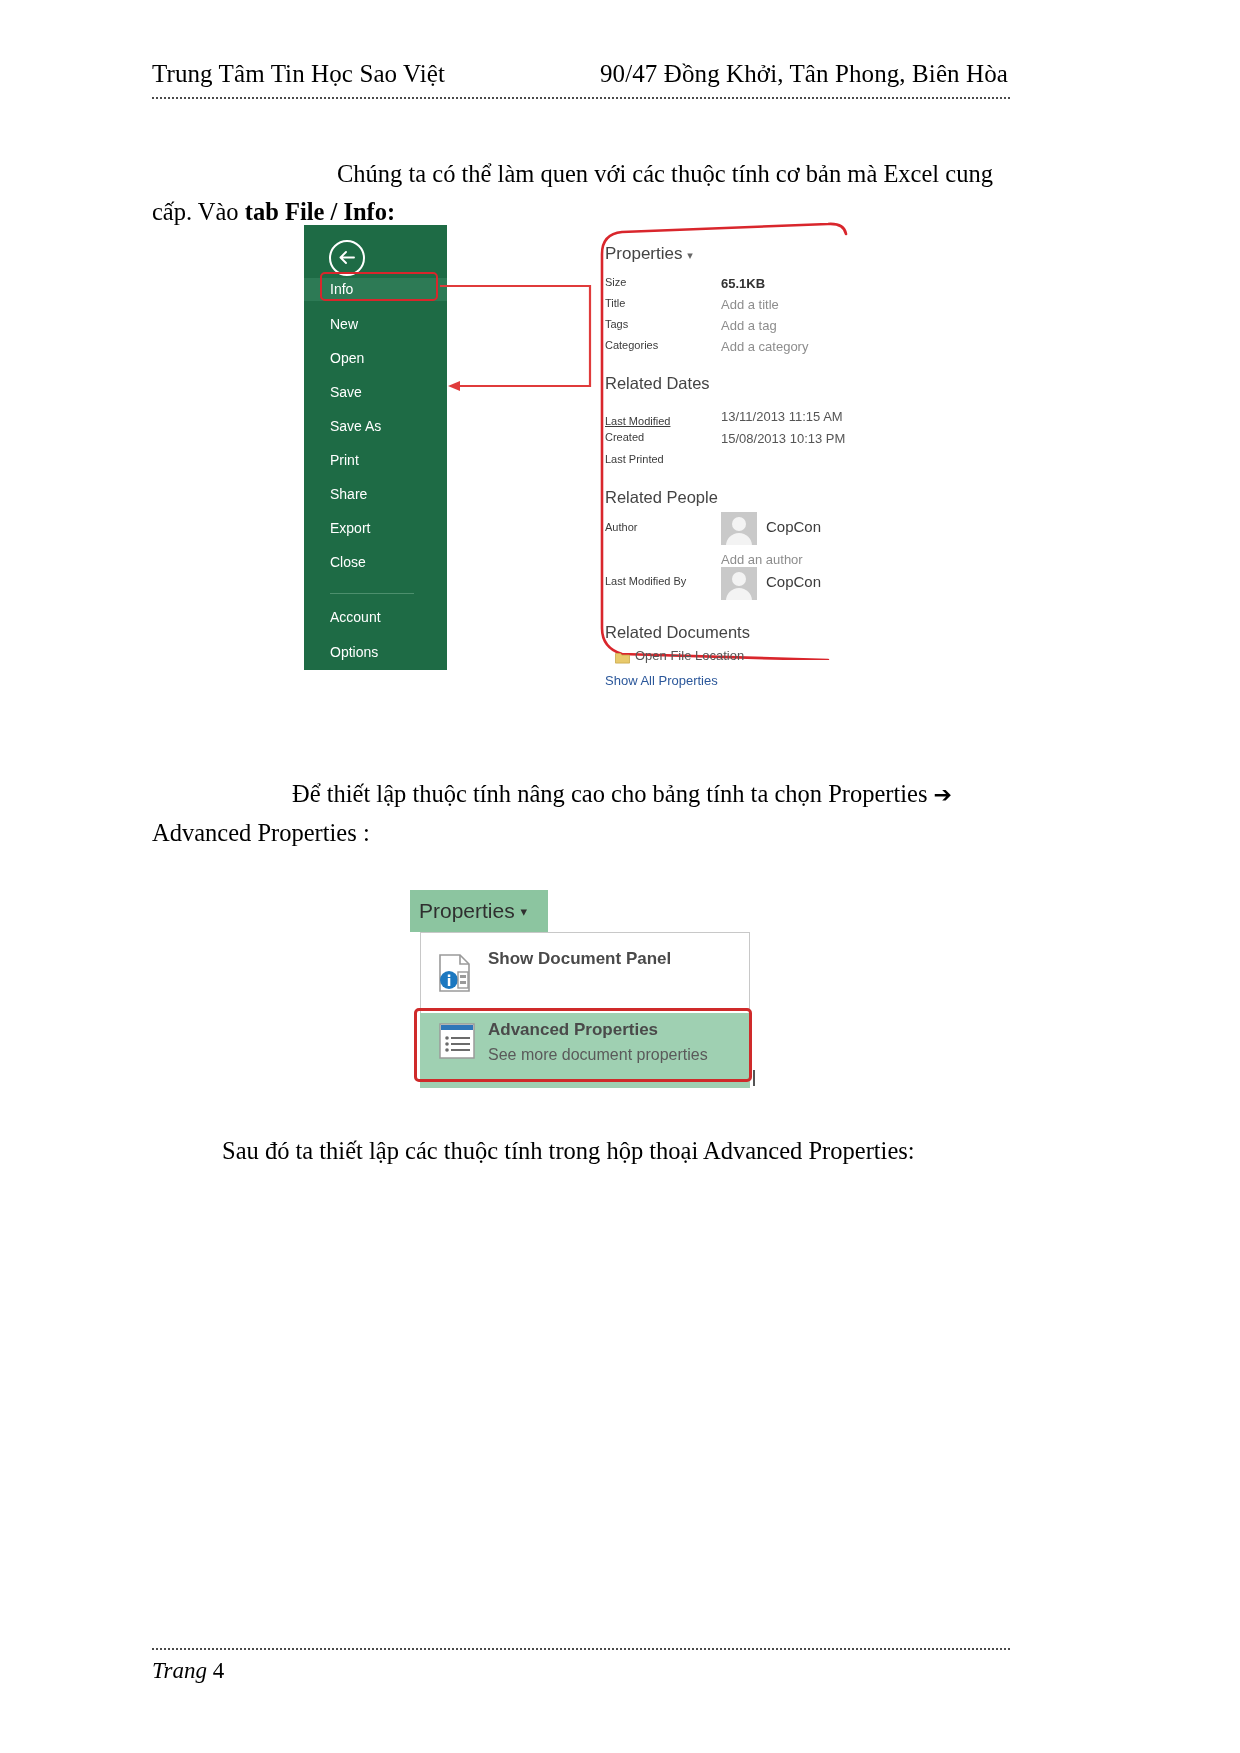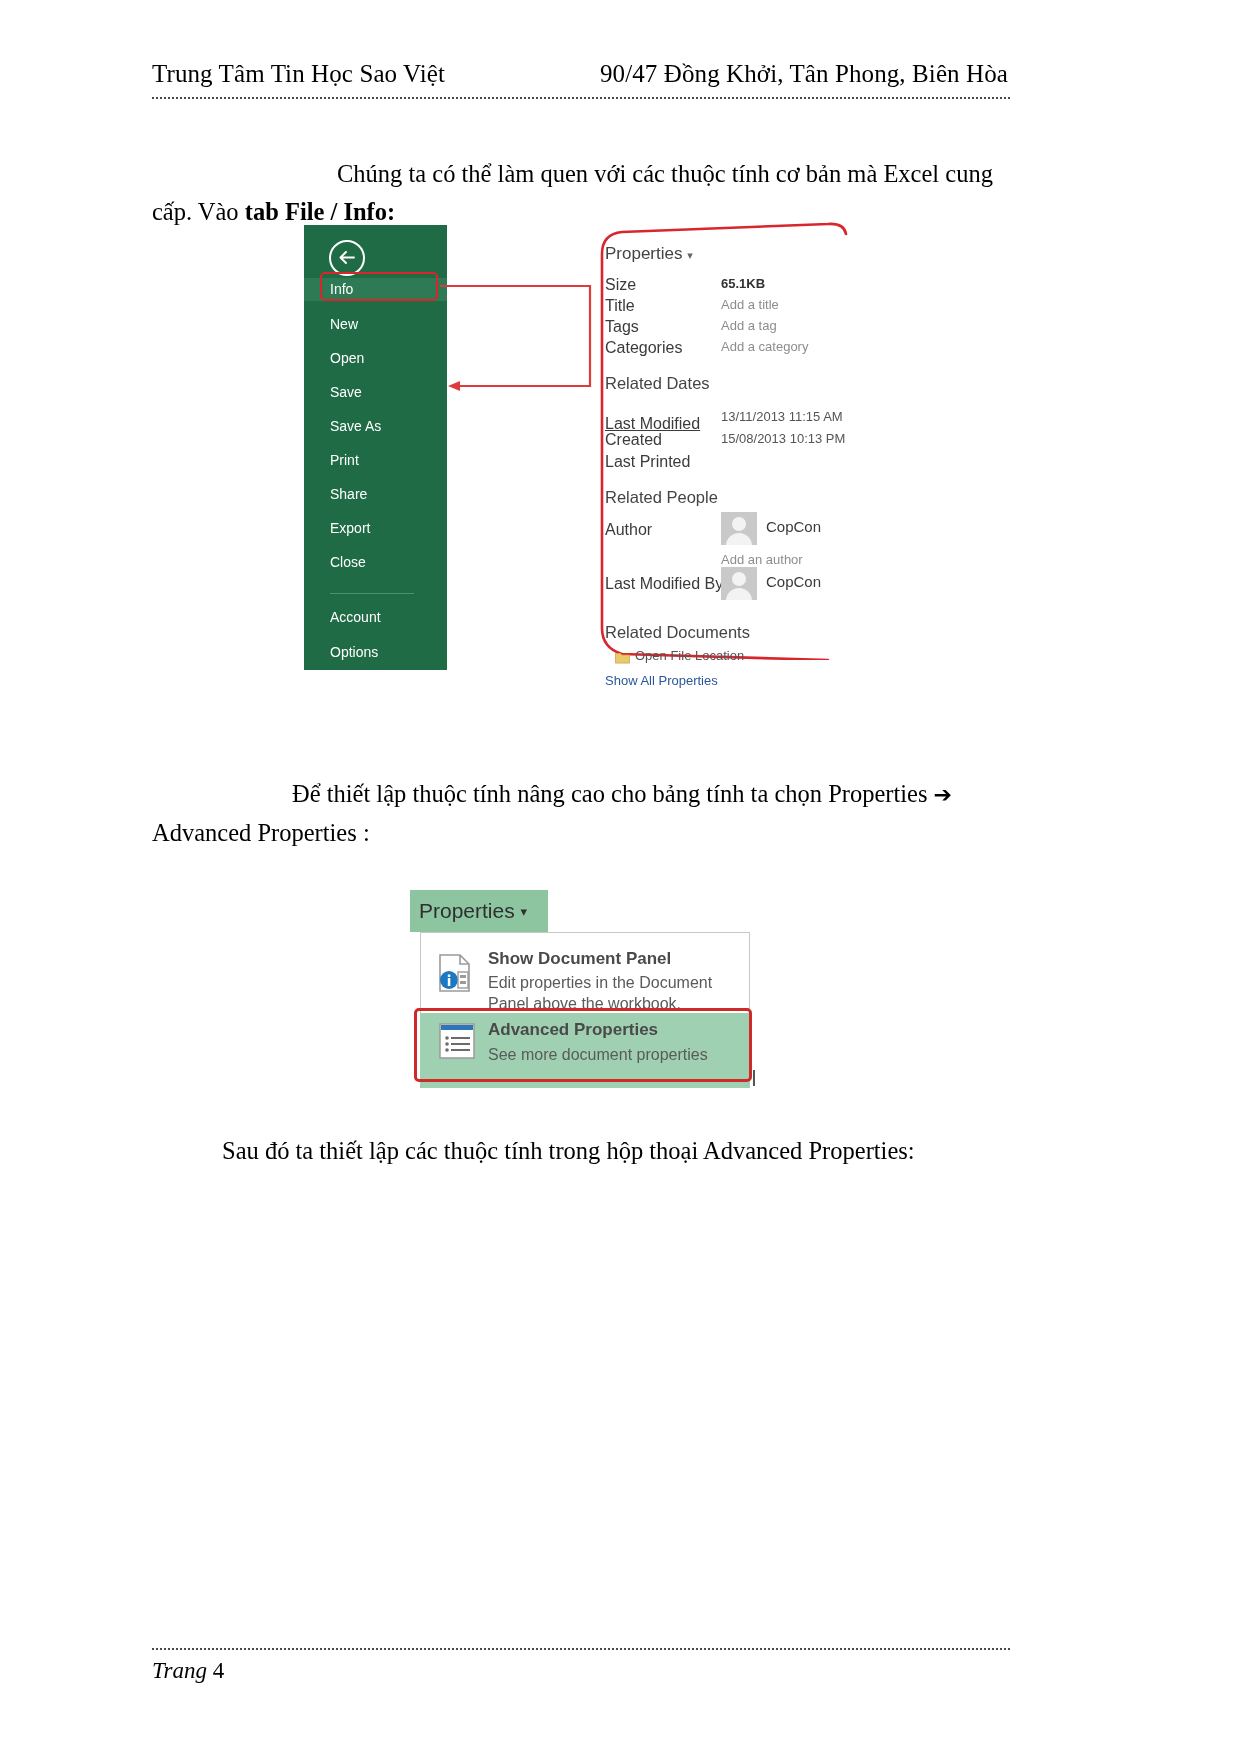--- a/index.html
+++ b/index.html
@@ -148,21 +148,21 @@
   .props-title .caret { font-size: 11px; color: #666; }
   .sec-head {
     position: absolute;
     left: 2px;
     font-size: 16.5px;
     color: #444;
   }
   .prow-label {
     position: absolute;
     left: 2px;
-    font-size: 16px;
+    font-size: 11px;
     color: #3b3b3b;
   }
   .prow-value {
     position: absolute;
     left: 118px;
     font-size: 13px;
     color: #8d8d8d;
   }
   .prow-value.strong { color: #333; font-weight: bold; }
   .prow-value.dark { color: #555; }
@@ -437,21 +437,20 @@
         <path d="M24 3 v9 h9" fill="none" stroke="#9a9a9a" stroke-width="1.6"></path>
         <circle cx="13" cy="28" r="9" fill="#1c78c0"></circle>
         <rect x="11.8" y="22.5" width="2.5" height="2.5" fill="#fff"></rect>
         <rect x="11.8" y="26" width="2.5" height="8" fill="#fff"></rect>
         <rect x="22" y="20" width="10" height="16" fill="none" stroke="#9a9a9a" stroke-width="1.4"></rect>
         <rect x="24" y="23" width="6" height="3" fill="#9a9a9a"></rect>
         <rect x="24" y="29" width="6" height="3" fill="#9a9a9a"></rect>
       </svg>
     </div>
     <div class="dd-title" style="left:78px; top:59px;">Show Document Panel</div>
-    <div class="dd-desc" style="left:78px; top:82px;">Edit properties in the Document Panel above the workbook.</div>
 
     <div class="dd-high"></div>
     <div class="dd-bottom-strip"></div>
     <div class="dd-caret-mark"></div>
     <div class="dd-high-border"></div>
 
     <div class="ico-advprops" style="left:28px; top:132px;">
       <svg width="38" height="38" viewBox="0 0 38 38" aria-hidden="true">
         <rect x="2" y="2" width="34" height="34" fill="#ffffff" stroke="#9a9a9a" stroke-width="1.5"></rect>
         <rect x="3" y="3" width="32" height="5" fill="#2f76b8"></rect>

